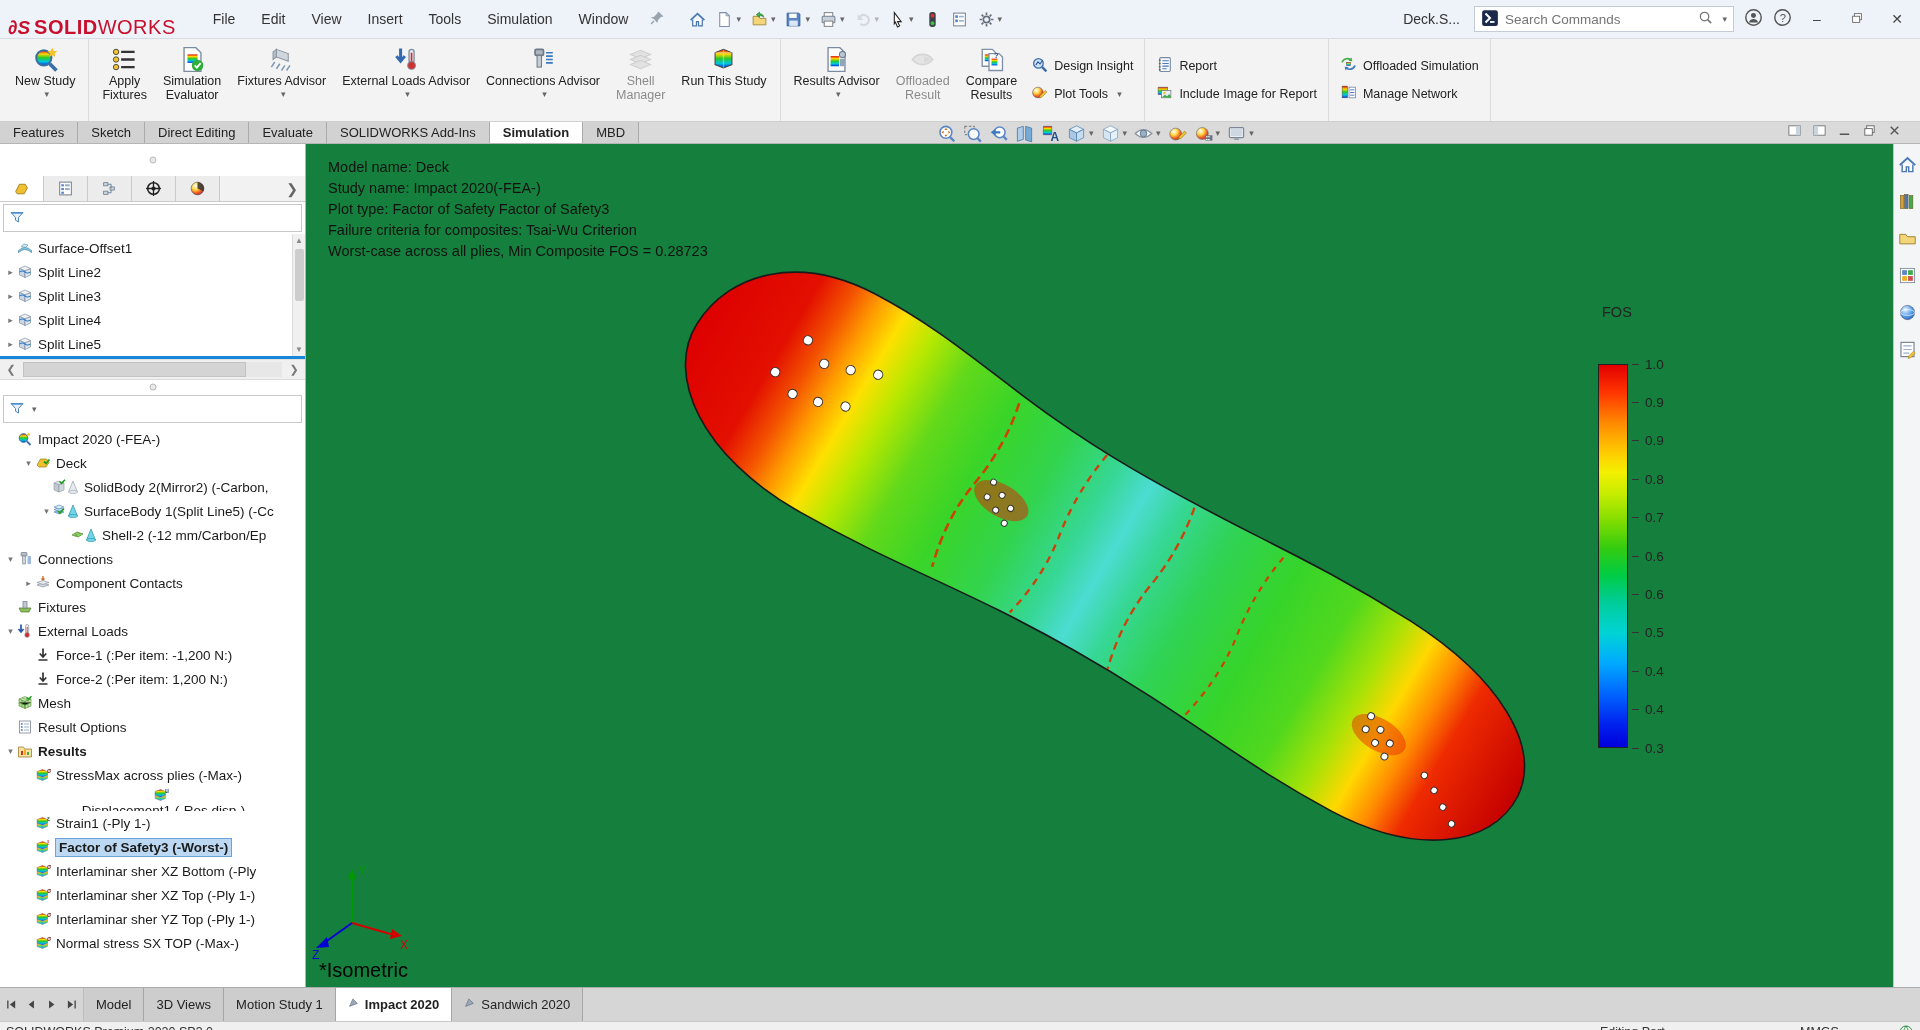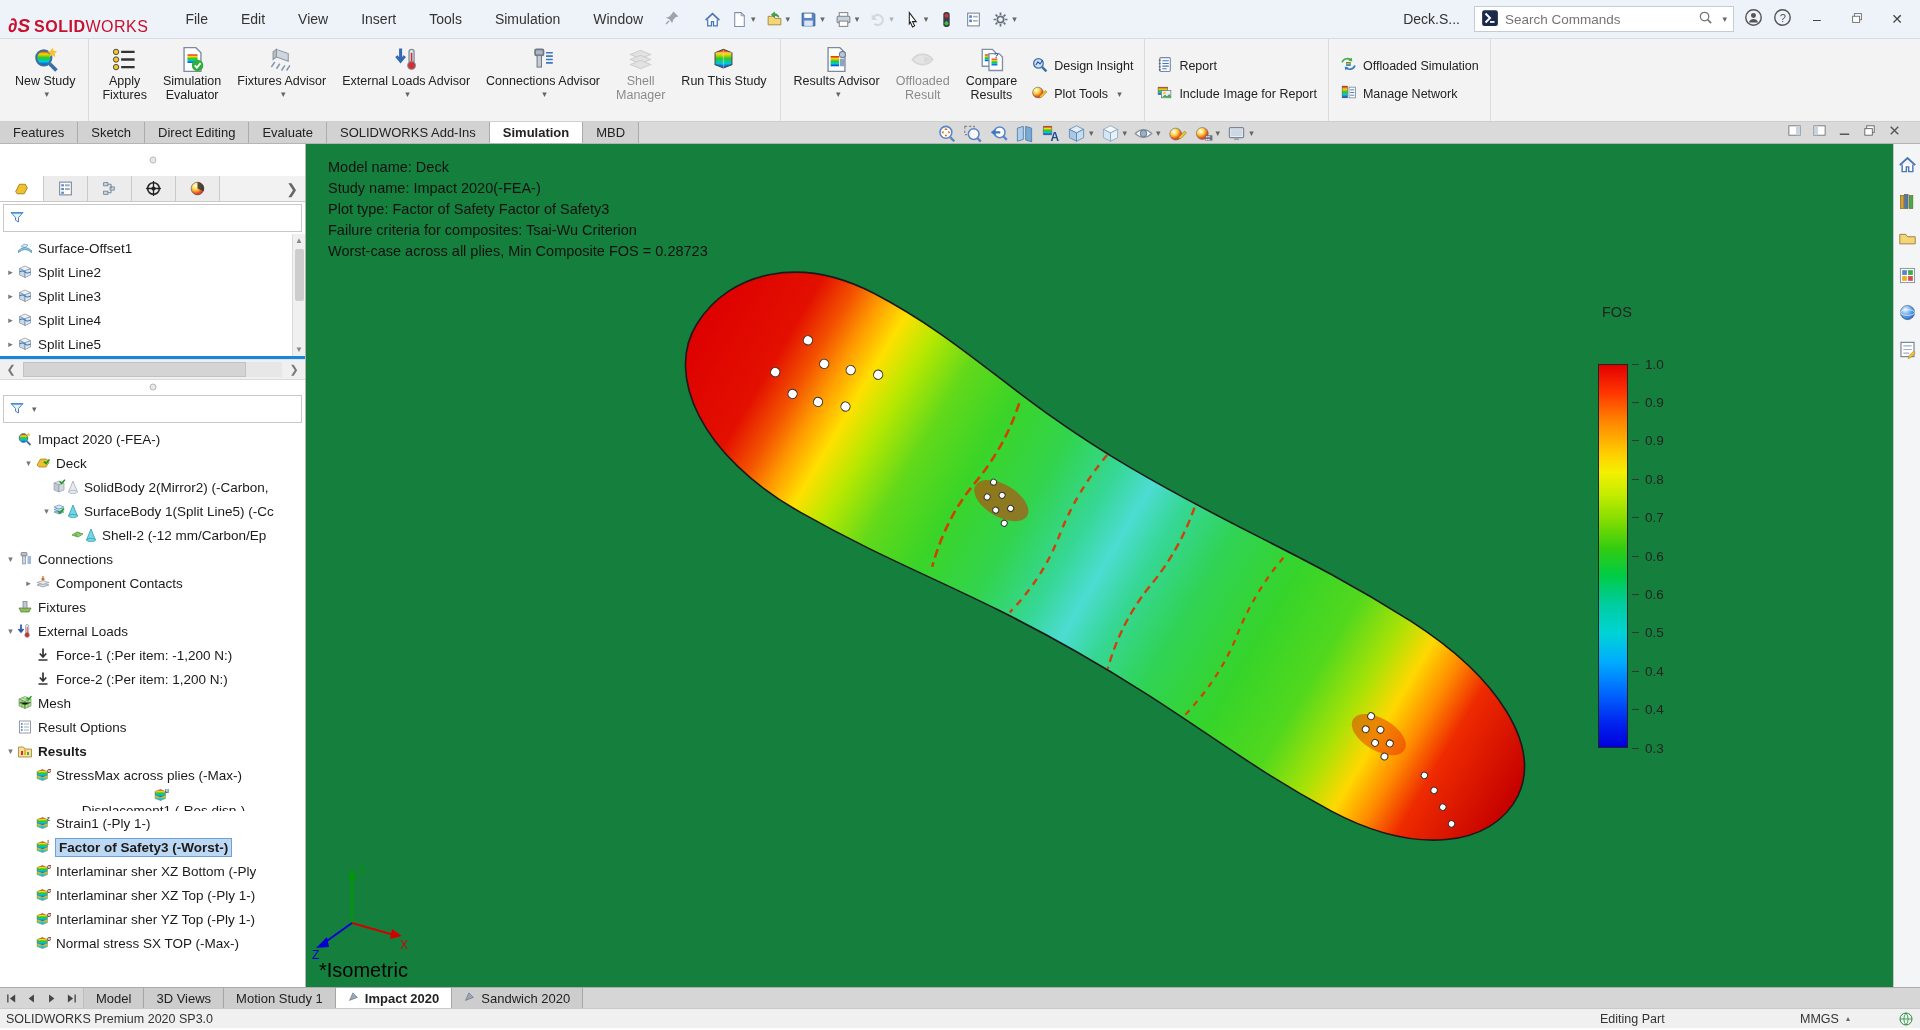--- a/index.html
+++ b/index.html
@@ -4,23 +4,23 @@
 <style>
   *{margin:0;padding:0;box-sizing:border-box;}
   html,body{width:1920px;height:1030px;overflow:hidden;}
   body{font-family:"Liberation Sans",sans-serif;font-size:13px;color:#222;background:#fff;}
   .app{width:1920px;height:1030px;position:relative;display:flex;flex-direction:column;}
 
   
   .titlebar{height:39px;background:#eef3f9;border-bottom:1px solid #d5dce5;display:flex;align-items:center;padding:0 8px;flex:none;}
   .logo{display:flex;align-items:baseline;margin-right:26px;cursor:default;}
   .logo-ds{color:#c8102e;font-weight:bold;font-style:italic;font-size:19px;margin-right:4px;}
-  .logo-sw{color:#c8102e;font-size:16px;letter-spacing:.5px;margin-top:16px;}
+  .logo-sw{color:#c8102e;font-size:20px;letter-spacing:.5px;margin-top:16px;}
   .logo-sw b{font-weight:bold;}
-  .menus{display:flex;gap:11px;margin-right:10px;text-align:center;}
+  .menus{display:flex;gap:4px;margin-right:10px;text-align:center;}
   .menu{padding:4px 11px;font-size:14px;color:#333;cursor:default;}
   .pin{width:22px;margin-right:14px;}
   .qat{display:flex;align-items:center;gap:2px;}
   .qat-btn{display:flex;align-items:center;padding:3px 4px;border-radius:2px;}
   .qat-btn.disabled{opacity:.45;}
   .dd{font-size:9px;color:#666;margin-left:3px;}
   .tb-right{margin-left:auto;display:flex;align-items:center;gap:10px;}
   .doc-title{font-size:14px;color:#333;margin-right:4px;}
   .searchbox{display:flex;align-items:center;background:#fff;border:1px solid #c3ccd6;height:26px;width:260px;padding:0 6px;gap:6px;}
   .searchbox input{border:none;outline:none;flex:1;font-size:13.5px;font-family:"Liberation Sans",sans-serif;color:#444;}
@@ -85,21 +85,21 @@
   .legend-body{position:relative;margin-top:44px;height:384px;}
   .legend-bar{position:absolute;left:6px;top:0;width:30px;height:384px;border:1px solid #222;
     background:linear-gradient(180deg,#e30000 0%,#ff3300 7%,#ff8800 15%,#ffcc00 23%,#f4f000 28%,#c4ec00 34%,#7fdc00 41%,#33cc11 48%,#00cc44 55%,#00cc99 62%,#00d4d4 70%,#00aaff 78%,#0066ff 86%,#0022ee 94%,#0000dd 100%);}
   .leg-row{position:absolute;left:40px;display:flex;align-items:center;height:18px;font-size:13.5px;color:#222;}
   .leg-tick{width:7px;height:0;border-top:1.6px solid #333;margin-right:6px;}
 
   .taskpane{width:27px;flex:none;background:#f3f5f7;border-left:1px solid #c6c6c6;display:flex;flex-direction:column;align-items:center;padding-top:8px;gap:13px;}
   .tp-btn{width:24px;height:24px;display:flex;align-items:center;justify-content:center;border-radius:2px;}
 
   
-  .doctabs{height:21px;background:#d6d6d6;border-top:1px solid #ababab;display:flex;align-items:stretch;flex:none;}
+  .doctabs{height:34px;background:#d6d6d6;border-top:1px solid #ababab;display:flex;align-items:stretch;flex:none;}
   .dnav{display:flex;align-items:center;padding:0 2px;border-right:1px solid #bdbdbd;gap:1px;}
   .dnav span{padding:0 3px;display:flex;align-items:center;}
   .dtab{display:flex;align-items:center;gap:5px;padding:0 12px;font-size:13px;color:#222;background:#cdcdcd;border-right:1px solid #a6a6a6;cursor:default;}
   .dtab.active{background:#fff;font-weight:bold;}
 
   
   .statusbar{height:20px;background:#f0f0f0;border-top:1px solid #c8c8c8;display:flex;align-items:center;font-size:12.5px;color:#333;position:relative;flex:none;}
   .sb-left{margin-left:6px;}
   .sb-editing{position:absolute;left:1600px;}
   .sb-units{position:absolute;left:1800px;display:flex;align-items:center;gap:4px;}

